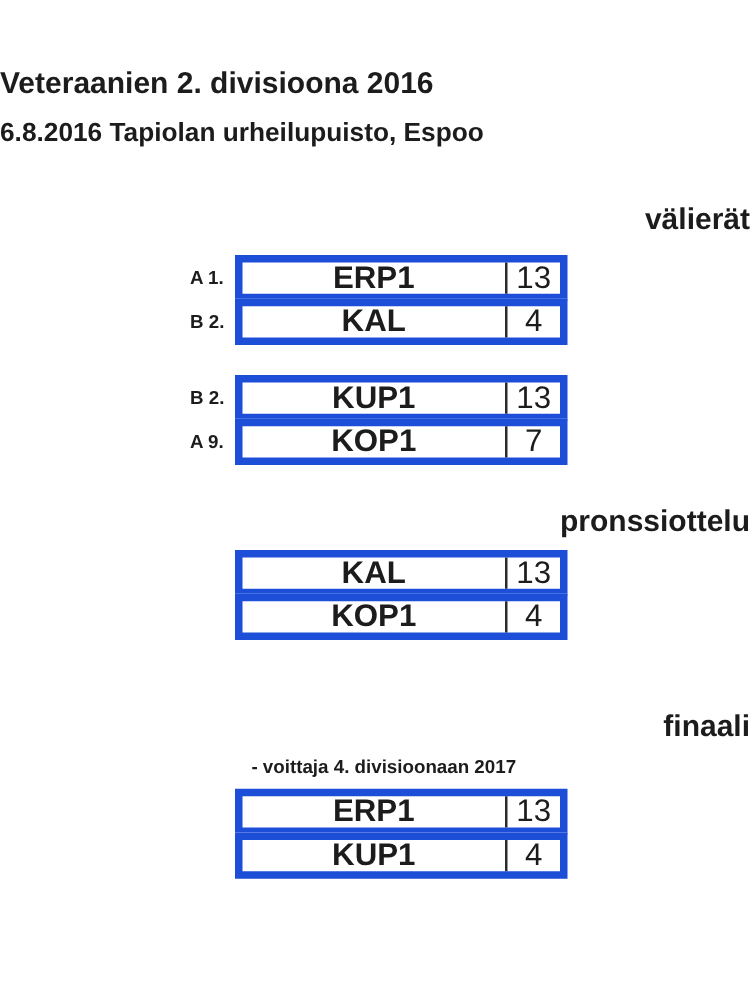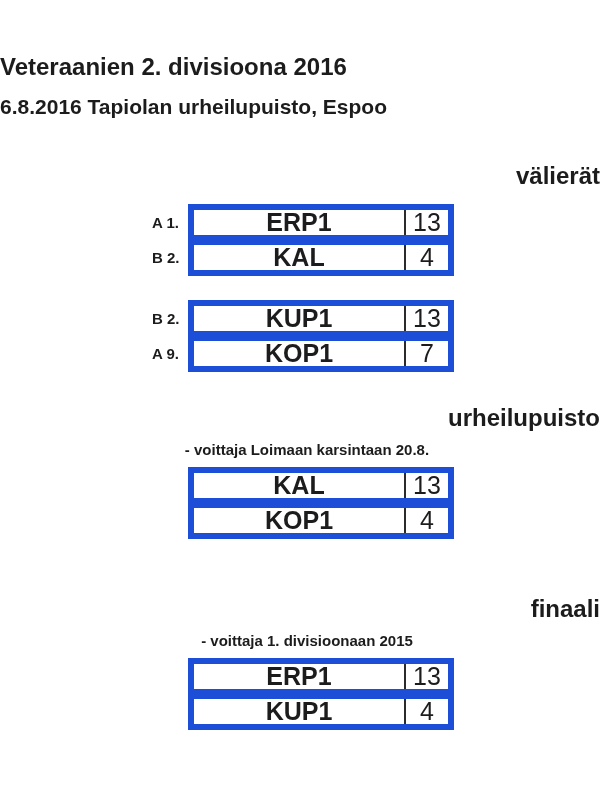--- a/index.html
+++ b/index.html
@@ -146,24 +146,21 @@
     <span class="seed">A 9.</span>
     <span class="row-box">
       <span class="team">KOP1</span>
       <span class="score">7</span>
     </span>
   </div>
           </div>
         </div>
   </section>
       <section class="section s-pronssiottelu">
-    <h3 class="section-heading">urheilupuisto</h3>
-    <div class="notes">
-          <p class="note">- voittaja Loimaan karsintaan 20.8.</p>
-        </div>
+    <h3 class="section-heading">pronssiottelu</h3>
     <div class="matches">
           <div class="match">
             <div class="match-row">
     <span class="seed"></span>
     <span class="row-box">
       <span class="team">KAL</span>
       <span class="score">13</span>
     </span>
   </div>
             <div class="match-row">
@@ -172,21 +169,21 @@
       <span class="team">KOP1</span>
       <span class="score">4</span>
     </span>
   </div>
           </div>
         </div>
   </section>
       <section class="section s-finaali">
     <h3 class="section-heading">finaali</h3>
     <div class="notes">
-          <p class="note">- voittaja 1. divisioonaan 2015</p>
+          <p class="note">- voittaja 4. divisioonaan 2017</p>
         </div>
     <div class="matches">
           <div class="match">
             <div class="match-row">
     <span class="seed"></span>
     <span class="row-box">
       <span class="team">ERP1</span>
       <span class="score">13</span>
     </span>
   </div>

